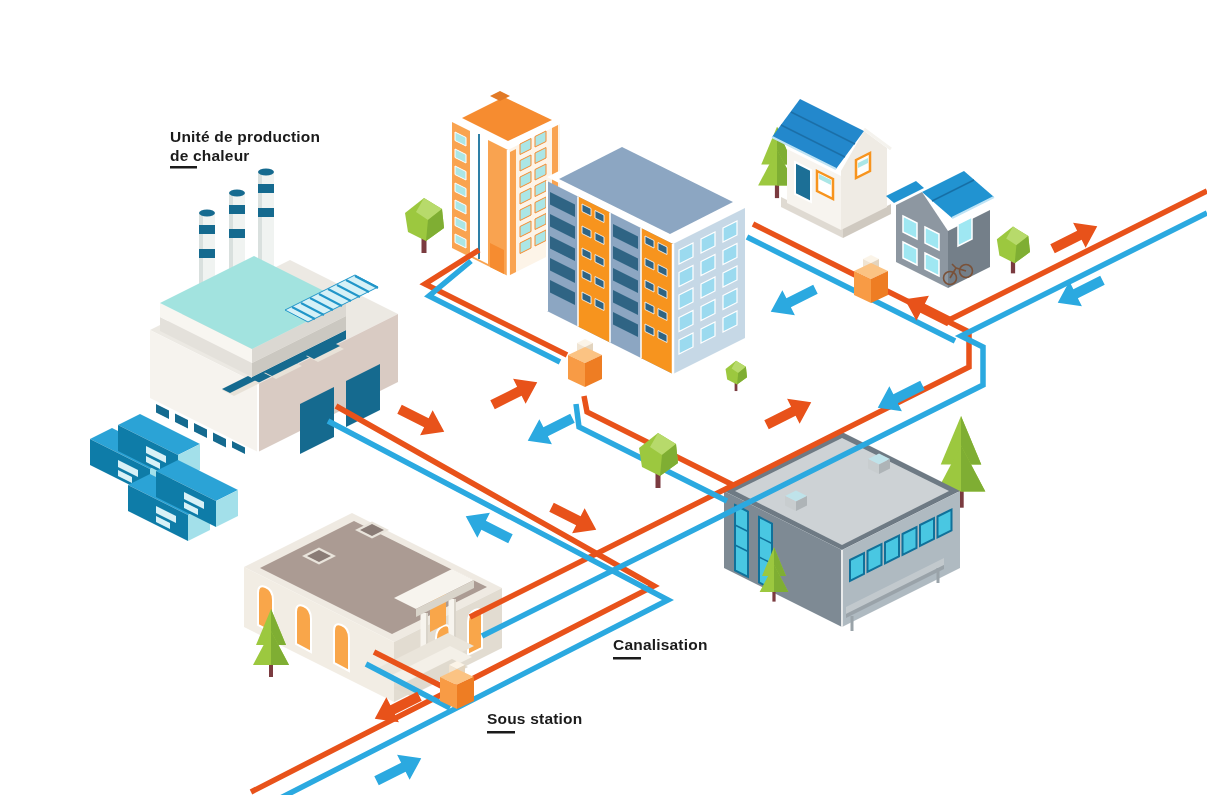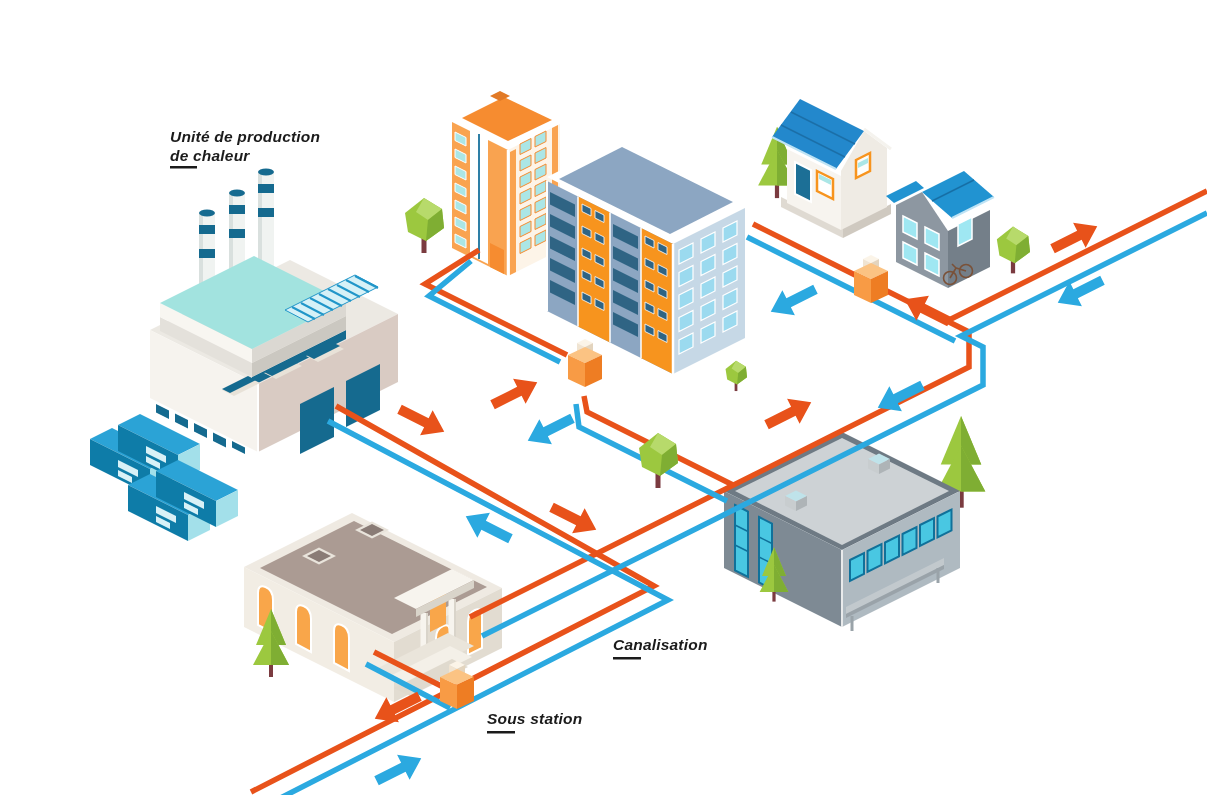--- a/index.html
+++ b/index.html
@@ -1,16 +1,16 @@
 <!DOCTYPE html>
 <html><head>
 <meta charset="utf-8">
 <style>
   html,body{margin:0;padding:0;background:#ffffff;}
-  .stage{width:1207px;height:795px;position:relative;overflow:hidden;background:#7dd3fc;font-style:italic;}
+  .stage{width:1207px;height:795px;position:relative;overflow:hidden;background:#7dd3fc;}
   svg{display:block;}
   text{font-family:"Liberation Sans",sans-serif;font-weight:700;font-size:15.5px;fill:#1b1b1b;letter-spacing:.2px;}
 </style>
 </head>
 <body>
 
 <div class="stage">
 <svg width="1207" height="795" viewBox="0 0 1207 795" xmlns="http://www.w3.org/2000/svg">
   <defs>
     <g id="arrow-shape">

